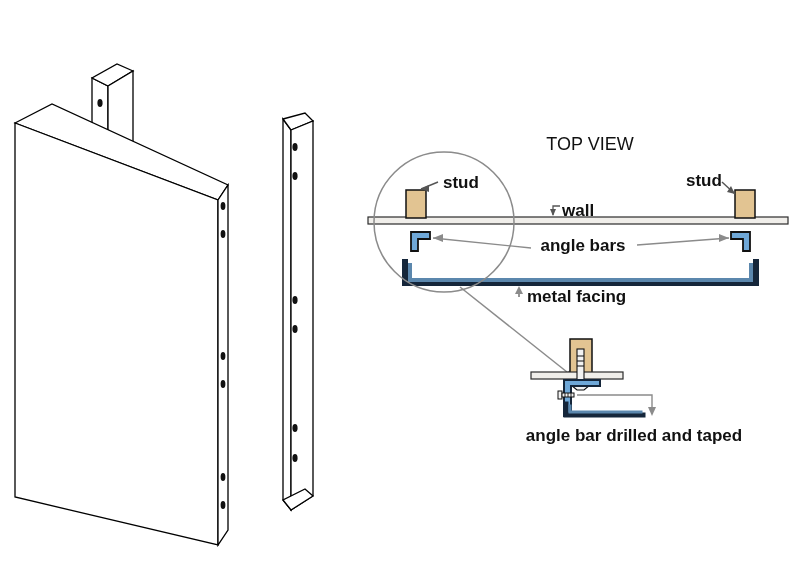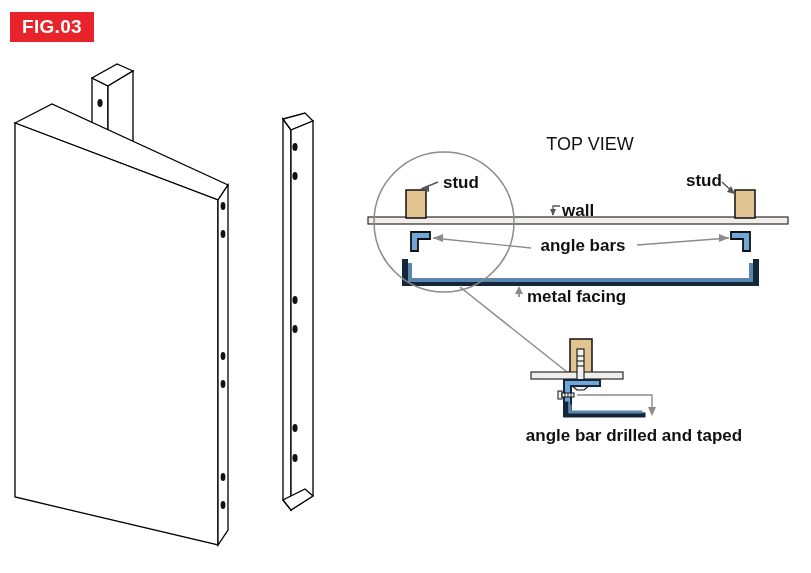--- a/index.html
+++ b/index.html
@@ -22,21 +22,20 @@
   }
   text{font-family:"Liberation Sans", sans-serif;}
   .lbl{font-size:17px;font-weight:bold;fill:#111111;}
   .title{font-size:18px;font-weight:normal;fill:#111111;}
 </style>
 </head>
 <body>
 
 <div id="stage">
 
-  <div class="fig-badge">FIG.03</div>
 
   <svg width="811" height="573" viewBox="0 0 811 573">
 
     <g>
 
       <g>
 
         <path d="M 92,78 L 92,215 L 108,223 L 108,86 Z" fill="#ffffff" stroke="#000000" stroke-width="1.3"></path>
 
         <path d="M 92,78 L 108,86 L 133,71 L 117,64 Z" fill="#ffffff" stroke="#000000" stroke-width="1.3"></path>

